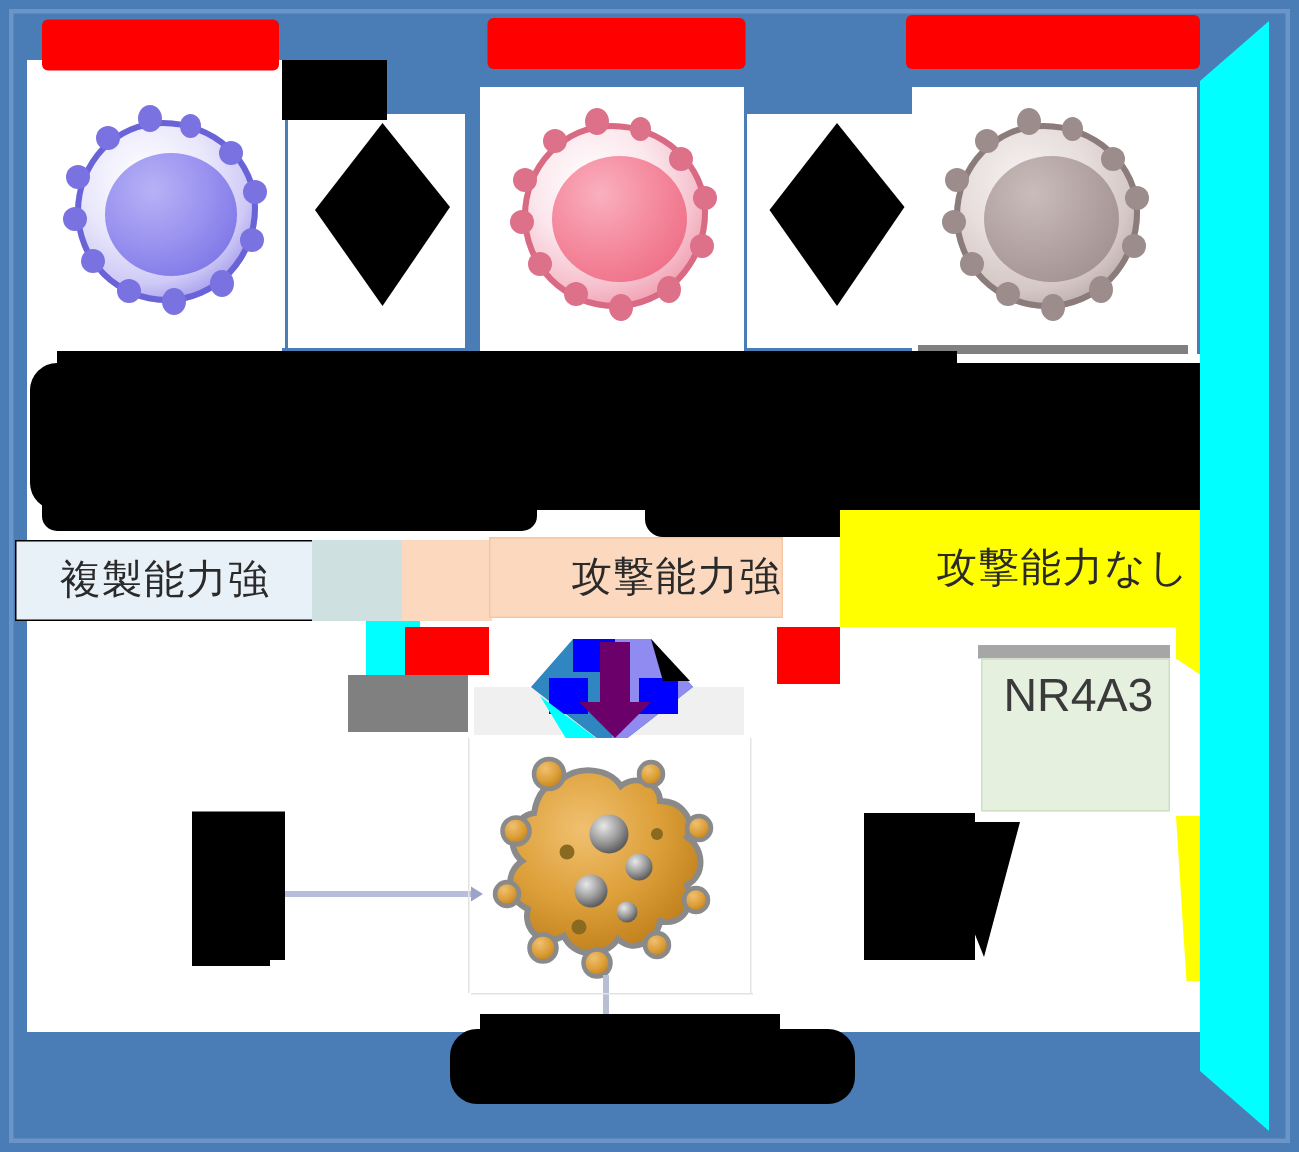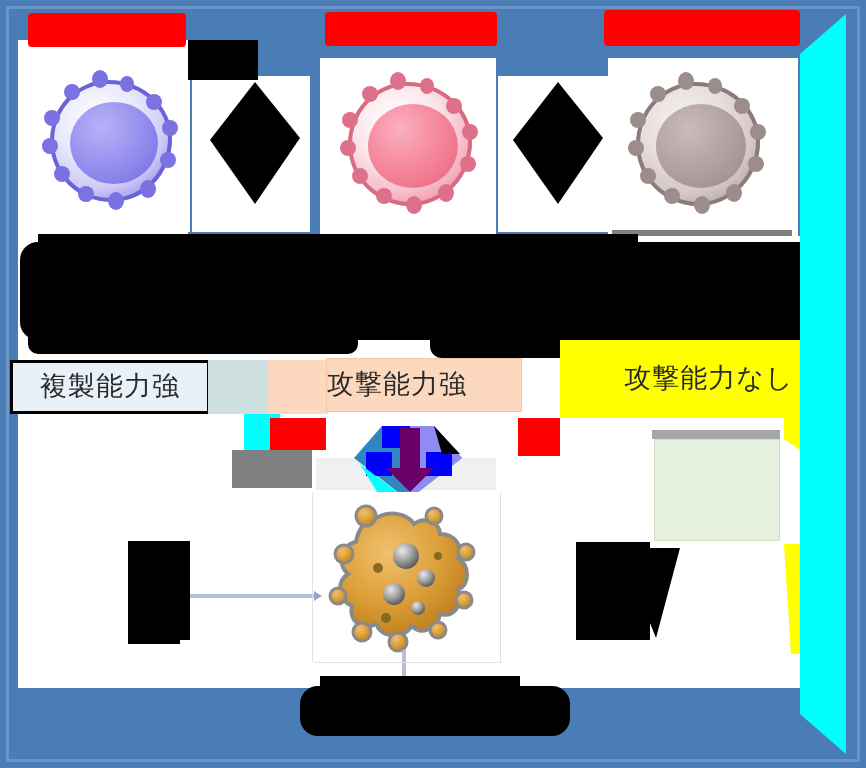--- a/index.html
+++ b/index.html
@@ -68,21 +68,21 @@
     font-size: 27px;
     color: #2a2a2a;
     white-space: nowrap;
     letter-spacing: 1px;
     line-height: 1.1;
     display: flex;
     align-items: center;
   }
   #label-replication {
     background: #e8f0f8;
-    border: 3px solid #000000;
+    border: 1px solid #000000;
   }
   #label-attack-strong {
     background: #fcd9be;
     border: 1px solid #f6c6a4;
   }
   #label-attack-none {
     background: #ffff00;
   }
 
   #nr4a-box {
@@ -214,21 +214,21 @@
   <div class="redact" style="left:28px; top:318px; width:330px; height:36px; border-radius:10px;"></div>
 
   <div class="white-canvas" style="left:18px; top:358px; width:824px; height:60px;"></div>
 
   <div id="label-replication" class="jp-label" style="left:10px; top:360px; width:200px; height:54px; justify-content:center;">
     <span>複製能力強</span>
   </div>
   <div style="position:absolute; left:208px; top:360px; width:62px; height:54px; background:#cfe0e0;"></div>
   <div style="position:absolute; left:268px; top:360px; width:60px; height:54px; background:#fcd9be;"></div>
 
-  <div id="label-attack-strong" class="jp-label" style="left:326px; top:358px; width:196px; height:54px; justify-content:flex-start;">
+  <div id="label-attack-strong" class="jp-label" style="left:326px; top:358px; width:196px; height:54px; justify-content:flex-end;">
     <span>攻撃能力強</span>
   </div>
 
   <div id="label-attack-none" class="jp-label" style="left:578px; top:340px; width:262px; height:78px; justify-content:center;">
     <span>攻撃能力なし</span>
   </div>
   <div class="redact-yellow" style="left:560px; top:340px; width:282px; height:78px;"></div>
   <div id="label-attack-none-overlay" class="jp-label" style="left:578px; top:340px; width:262px; height:78px; justify-content:center; background:transparent; z-index:3;">
     <span>攻撃能力なし</span>
   </div>
@@ -292,20 +292,21 @@
   </svg>
   <div class="stem-line" style="left:402px; top:650px; width:4px; height:40px;"></div>
 
   <div class="arrow-right-line" style="left:190px; top:594px; width:126px;"></div>
   <div class="arrow-right-head" style="left:314px; top:591px;"></div>
 
   <div class="redact" style="left:128px; top:541px; width:62px; height:99px;"></div>
 
   <div id="nr4a-header-bar" style="left:652px; top:430px; width:128px; height:9px;"></div>
   <div id="nr4a-box" style="left:654px; top:439px; width:126px; height:102px;">
+    <div>NR4A3</div>
   </div>
 
   <div class="redact" style="left:576px; top:542px; width:74px; height:98px;"></div>
   <div class="redact" style="left:642px; top:542px; width:8px; height:26px;"></div>
 
   <div class="redact-yellow" style="left:784px; top:418px; width:58px; height:60px;
               clip-path:polygon(0 0, 100% 0, 100% 100%, 0 35%);"></div>
   <div class="redact-yellow" style="left:784px; top:544px; width:58px; height:110px;
               clip-path:polygon(0 0, 100% 0, 100% 100%, 12% 100%);"></div>
 

